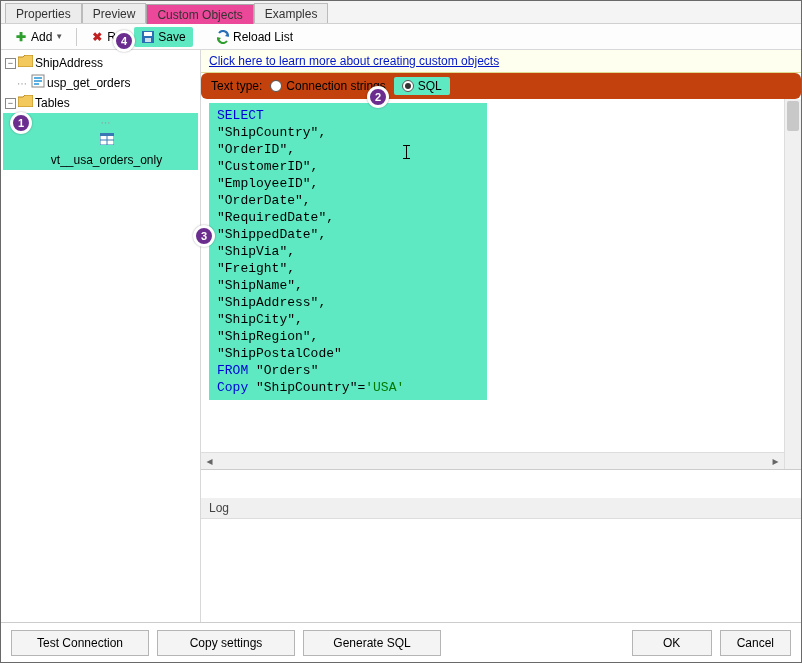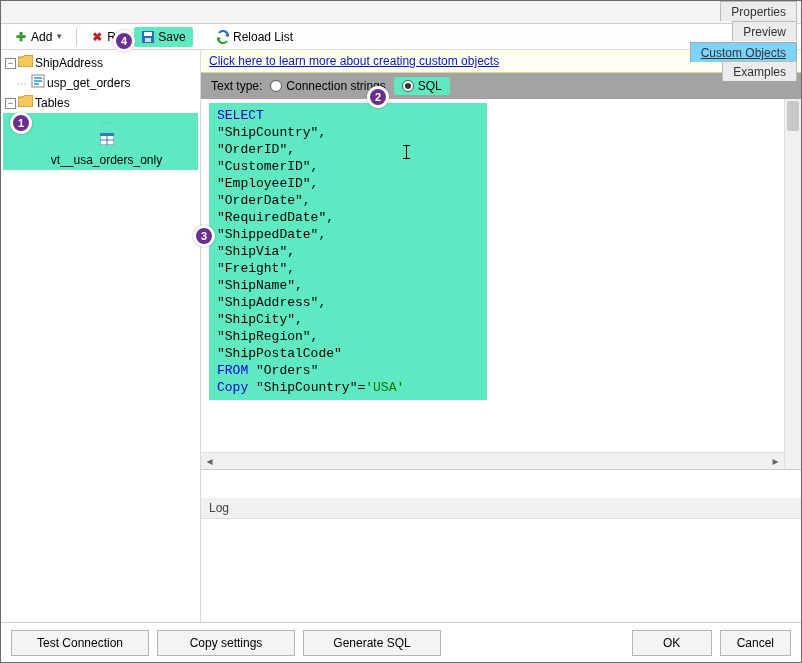--- a/index.html
+++ b/index.html
@@ -32,37 +32,35 @@
     background:#fff;
   }
   
   .tabstrip{
     display:flex;
     align-items:flex-end;
     background:var(--panel-bg);
     padding:0 4px;
     height:23px;
     border-bottom:1px solid #d0d0d0;
-    flex-direction:column;
   }
   .tab{
     padding:3px 10px 2px;
     border:1px solid #bbb;
     border-bottom:none;
     background:#ececec;
     margin-right:0px;
     cursor:pointer;
     position:relative;
     color:#333;
   }
   .tab.active{
-    background:#7dd3fc;
+    background:#ec4899;
     border-color:#a8a8a8;
     top:1px;
-    text-decoration:underline;
   }
   
   .toolbar{
     display:flex;
     align-items:center;
     height:26px;
     background:#fdfdfd;
     border-bottom:1px solid #d8d8d8;
     padding:0 6px;
     gap:4px;
@@ -116,25 +114,26 @@
     flex-direction:column;
     min-width:0;
   }
   .infobar{
     background:var(--info-bg);
     border-bottom:1px solid #e0d990;
     padding:4px 8px;
   }
   .infobar a{color:var(--link);font-size:12px;}
   .typebar{
-    background:#a3a3a3;
+    background:#c2410c;
     display:flex;
     align-items:center;
     padding:4px 10px;
     gap:0;
+    border-radius:6px;
   }
   .radio{
     display:flex;
     align-items:center;
     gap:4px;
     padding:2px 8px;
     border-radius:2px;
   }
   .radio.highlight{background:var(--highlight);}
   .radio .dot{

